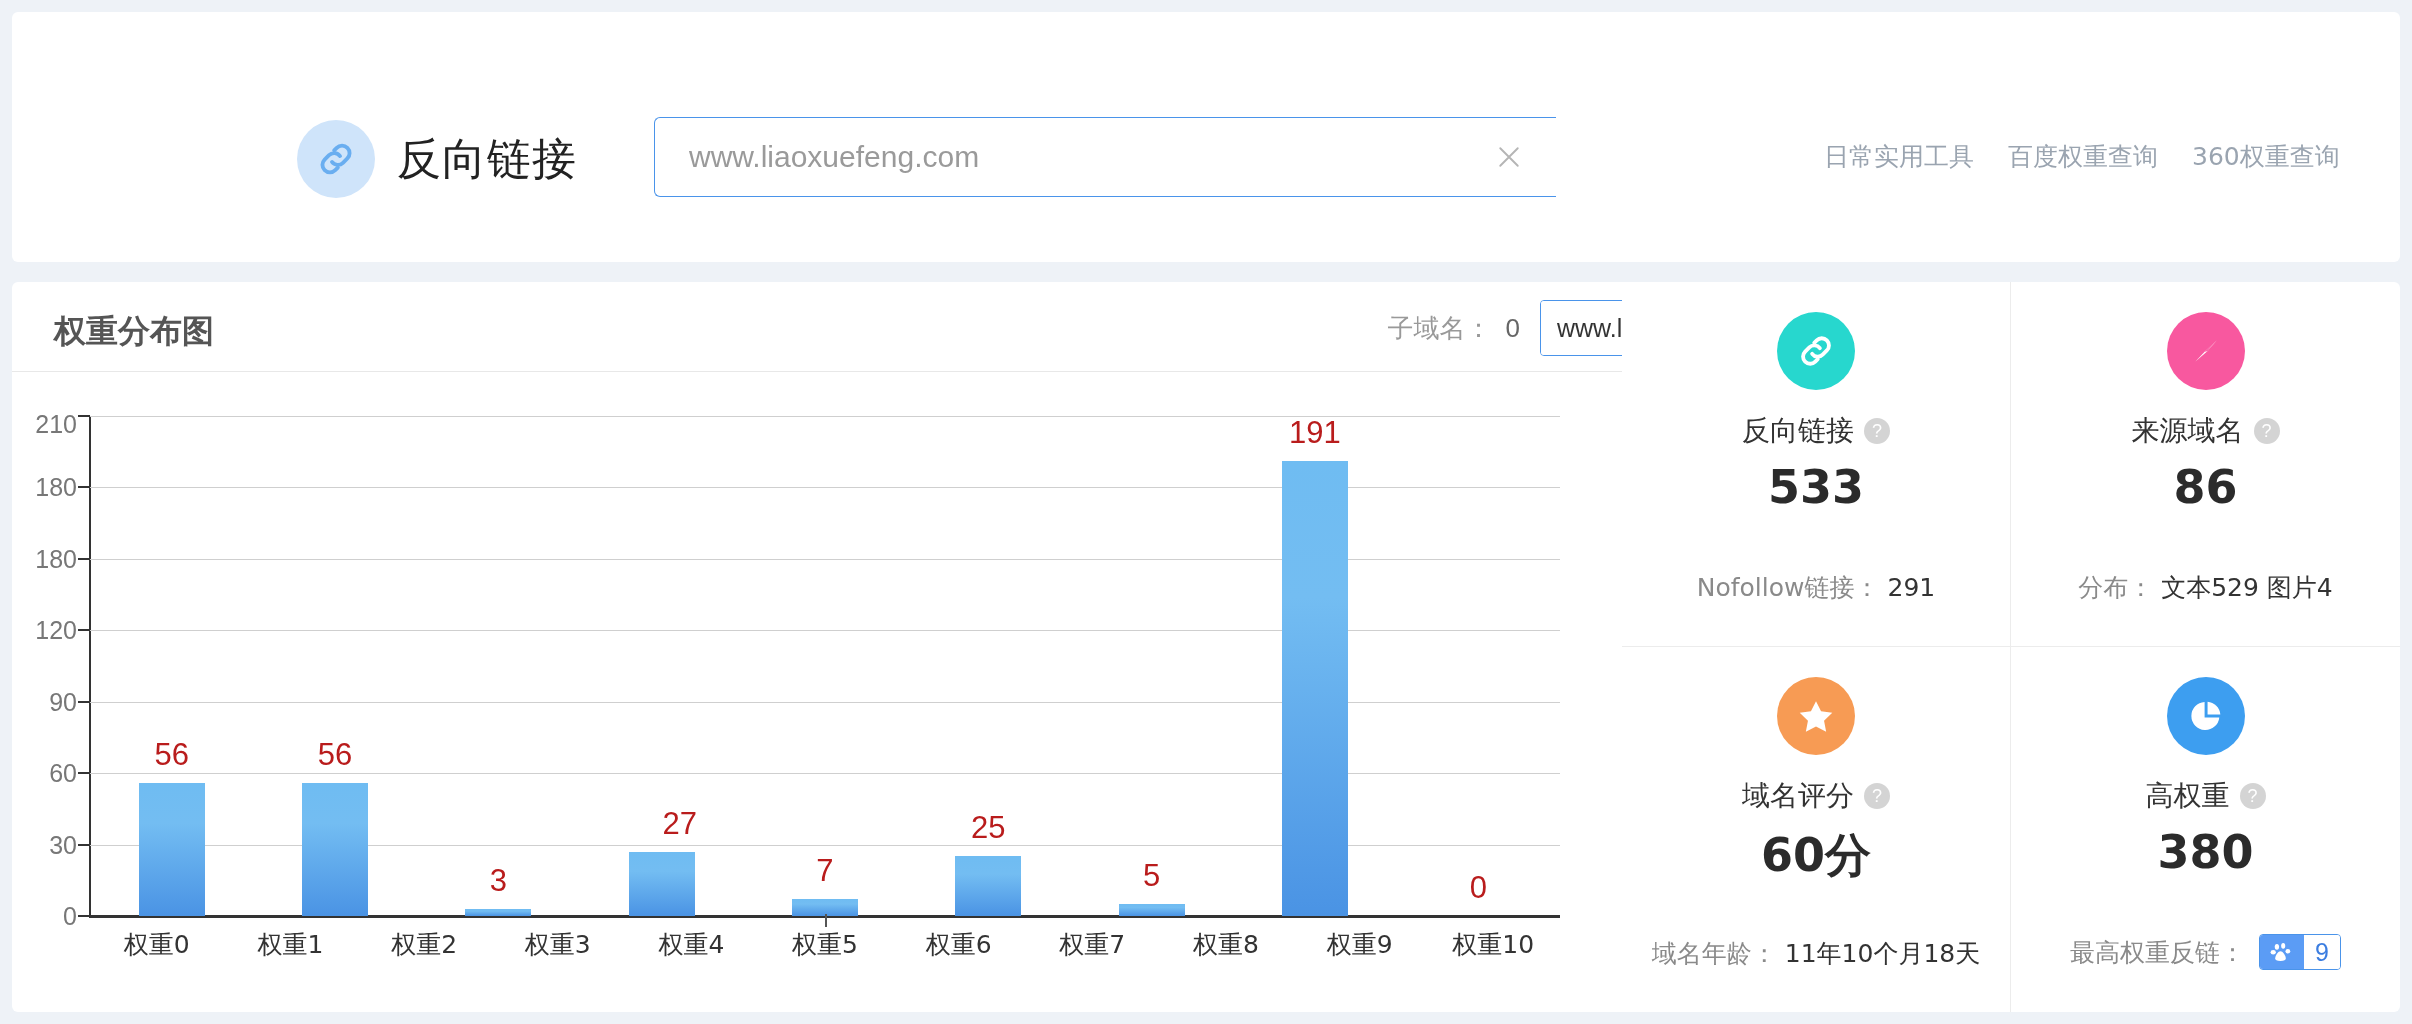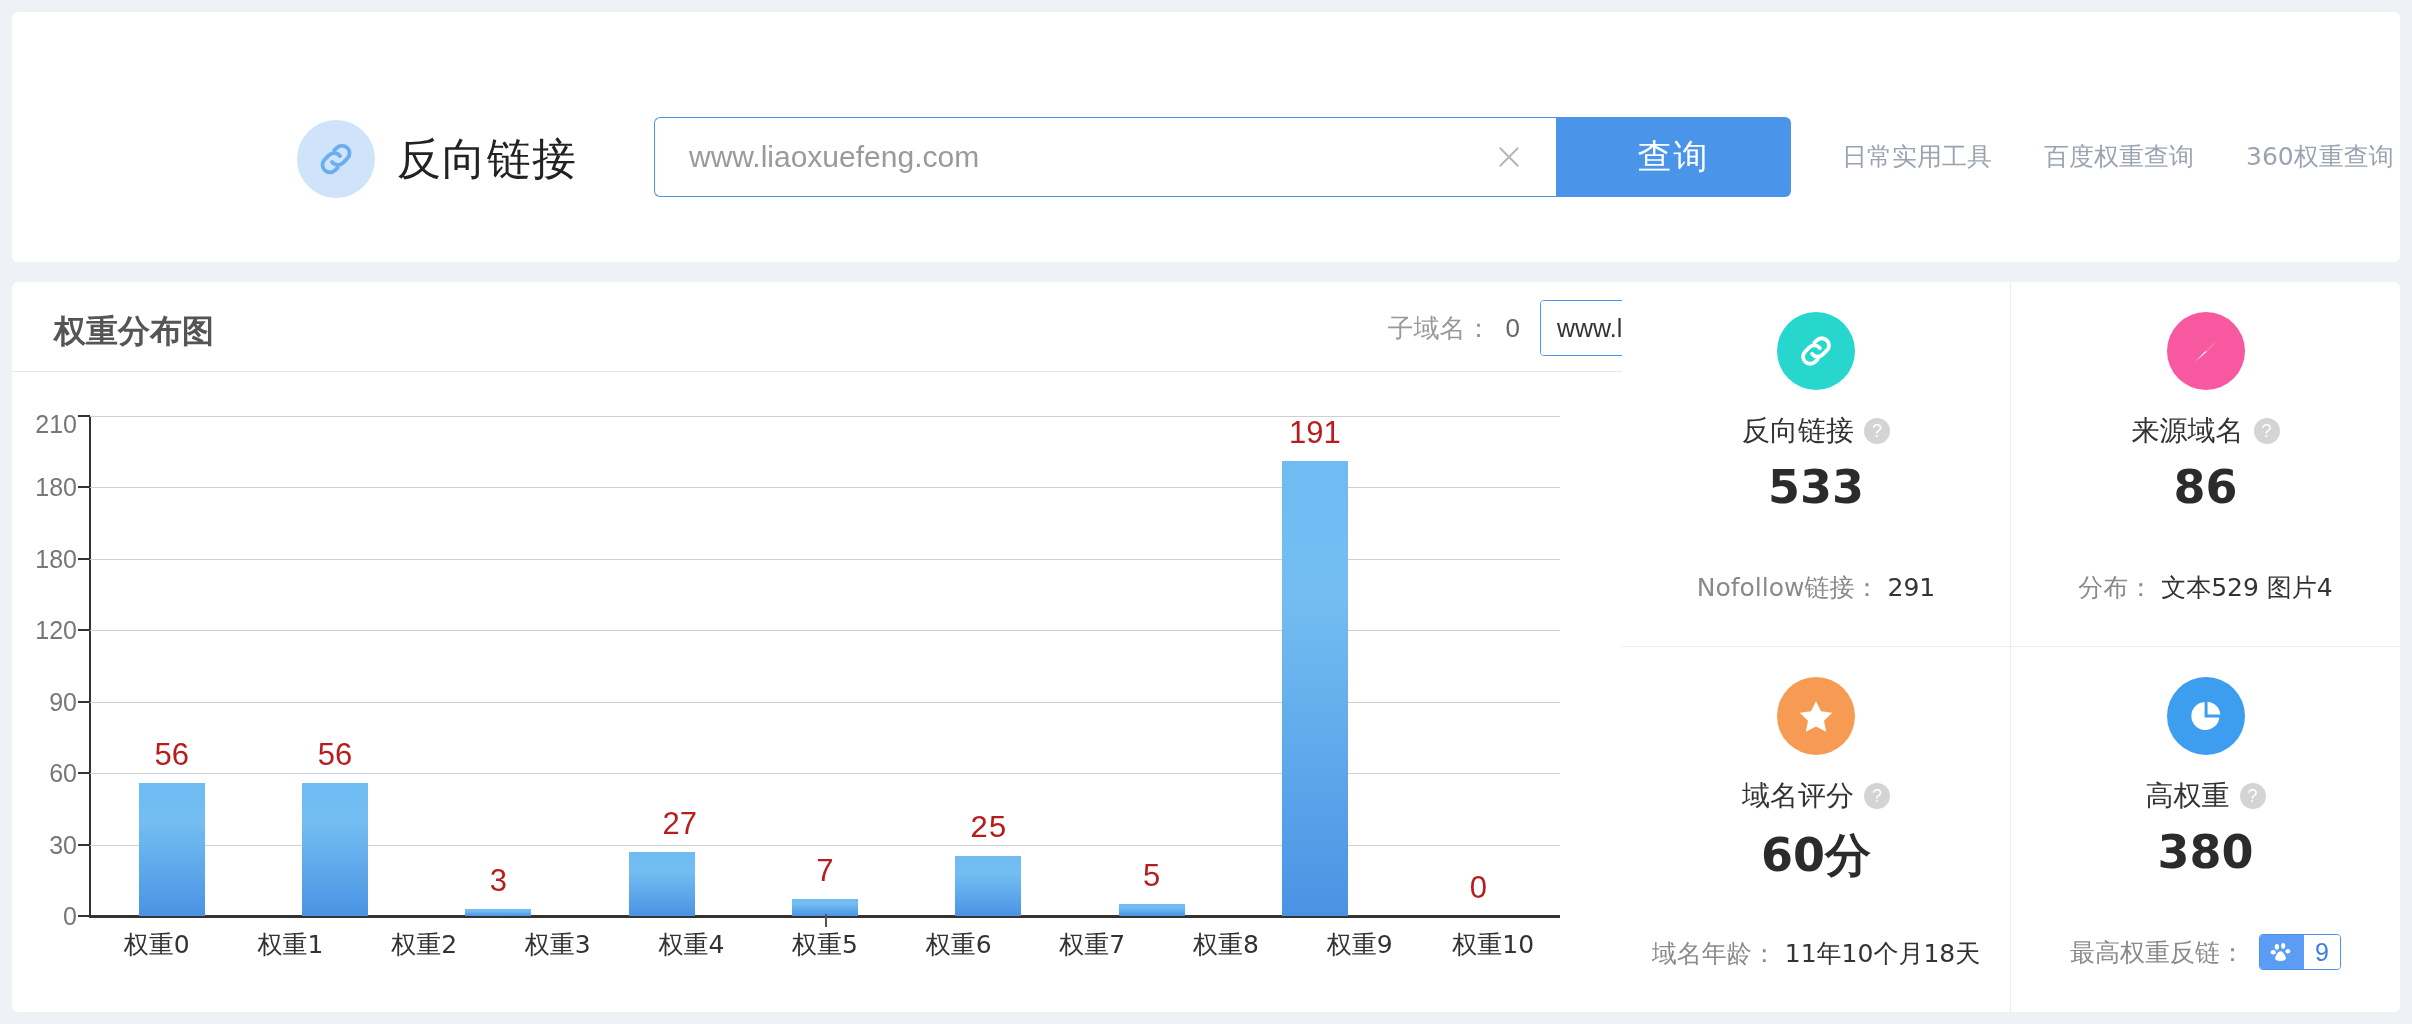--- a/index.html
+++ b/index.html
@@ -63,21 +63,21 @@
     color: #fff; font-size: 34px; cursor: pointer;
     font-family: "DejaVu Sans", "Liberation Sans", sans-serif;
     letter-spacing: 2px;
   }
 
   .nav-links {
     position: absolute; left: 1812px; top: 128px;
     display: flex; gap: 34px;
     font-size: 25px; color: #9aa4b0;
   }
-  .nav-links span { cursor: pointer; font-family: "DejaVu Sans", "Liberation Sans", sans-serif; margin-left: 18px; }
+  .nav-links span { cursor: pointer; font-family: "DejaVu Sans", "Liberation Sans", sans-serif; }
 
   
   .chart-card {
     position: absolute; left: 12px; top: 282px;
     width: 1852px; height: 730px;
     background: #ffffff; border-radius: 6px;
   }
   .chart-head {
     position: relative; height: 90px;
     border-bottom: 1px solid #e8e8e8;
@@ -254,21 +254,20 @@
 
   <div class="search-wrap">
     <div class="search-box">
       <input class="search-input" type="text" placeholder="www.liaoxuefeng.com" value="" style="">
       <div class="clear-x">
         <svg width="30" height="30" viewBox="0 0 24 24" stroke="#b5b5b5" stroke-width="1.5" stroke-linecap="round">
           <path d="M5 5 L19 19 M19 5 L5 19"></path>
         </svg>
       </div>
     </div>
-    <button class="search-btn">查询</button>
   </div>
 
   <div class="nav-links">
     <span>日常实用工具</span>
     <span>百度权重查询</span>
     <span>360权重查询</span>
   </div>
 </div>
 
 <div class="chart-card">
@@ -324,21 +323,21 @@
           </div>
           <div class="bar-slot">
             <div class="bar-val" style="bottom: 74.2857px; margin-left: 36px;">27</div>
             <div class="bar-rect" style="height: 64.2857px;"></div>
           </div>
           <div class="bar-slot">
             <div class="bar-val" style="bottom: 26.6667px;">7</div>
             <div class="bar-rect" style="height: 16.6667px;"></div>
           </div>
           <div class="bar-slot">
-            <div class="bar-val" style="bottom: 69.5238px; font-family: Liberation Mono, monospace;">25</div>
+            <div class="bar-val" style="bottom: 69.5238px;">25</div>
             <div class="bar-rect" style="height: 59.5238px;"></div>
           </div>
           <div class="bar-slot">
             <div class="bar-val" style="bottom: 21.9048px;">5</div>
             <div class="bar-rect" style="height: 11.9048px;"></div>
           </div>
           <div class="bar-slot">
             <div class="bar-val" style="bottom: 464.762px;">191</div>
             <div class="bar-rect" style="height: 454.762px;"></div>
           </div>

